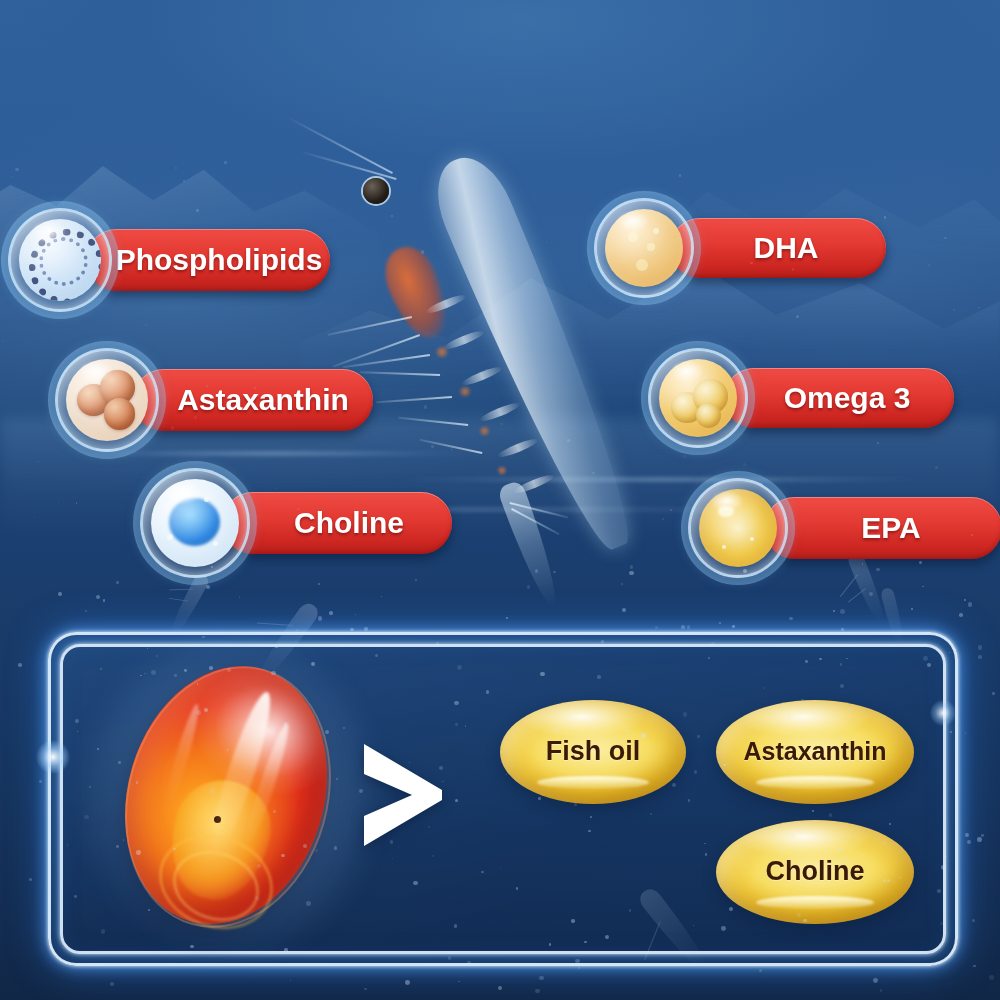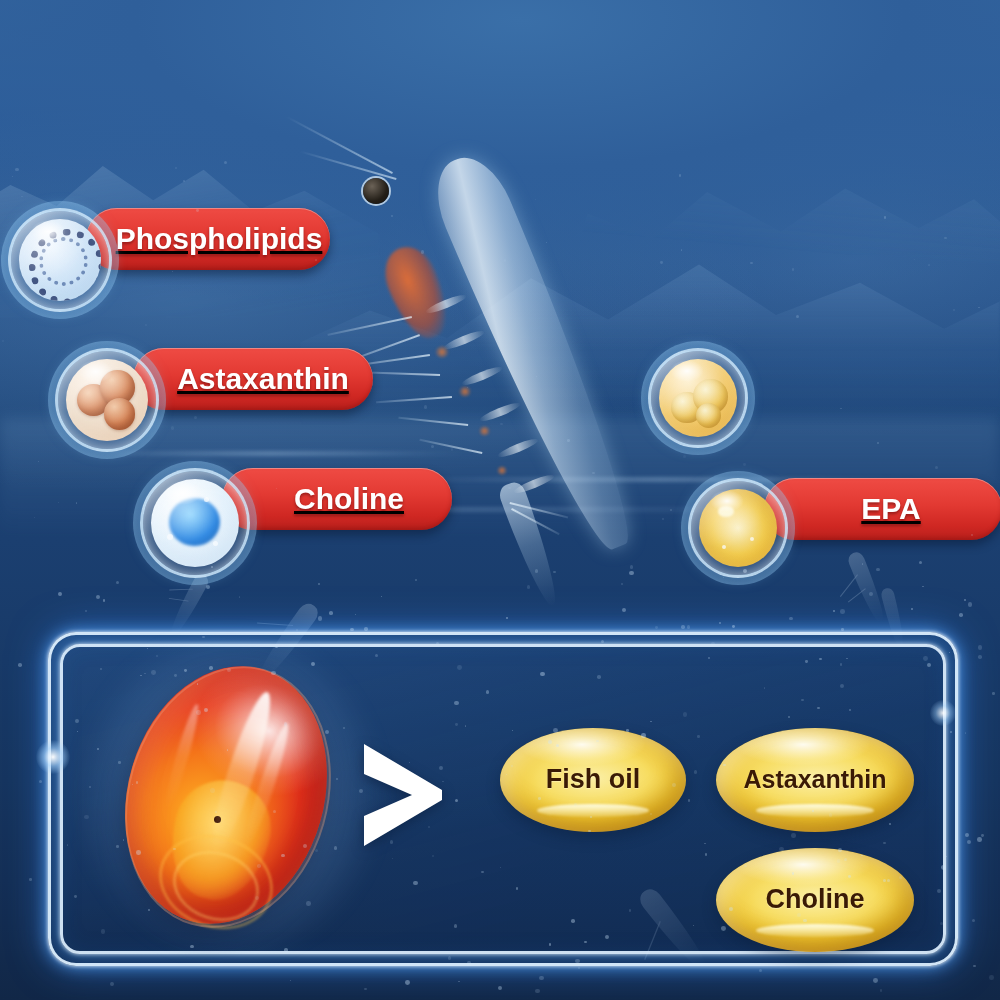--- a/index.html
+++ b/index.html
@@ -81,21 +81,21 @@
     background:linear-gradient(90deg,rgba(225,243,255,.62),rgba(200,230,250,0));filter:blur(.5px);}
 
   
   .mini{position:absolute;pointer-events:none;opacity:.42;}
   .mini .mb{position:absolute;left:0;top:0;width:16px;height:74px;
     background:linear-gradient(180deg,rgba(218,236,252,.55),rgba(196,222,245,.30),rgba(180,212,240,0));
     border-radius:46% 46% 40% 40%/12% 12% 88% 88%;}
   .mini .ml{position:absolute;height:1px;background:rgba(220,240,255,.5);transform-origin:0 0;}
 
   
-  .nut{position:absolute;display:flex;align-items:flex-start;text-decoration:underline;}
+  .nut{position:absolute;display:flex;align-items:center;}
   .orb{position:relative;z-index:3;border-radius:50%;flex:0 0 auto;}
   .orb .shellglow{position:absolute;inset:-7px;border-radius:50%;
     background:radial-gradient(circle at 50% 50%,rgba(150,205,245,0) 56%,rgba(150,205,245,.42) 72%,rgba(120,185,240,.12) 88%,rgba(120,185,240,0) 100%);}
   .orb .shell{position:absolute;inset:0;border-radius:50%;
     border:3px solid rgba(205,232,252,.85);
     box-shadow:inset 0 0 16px rgba(255,255,255,.65),0 0 14px rgba(130,195,245,.55);
     background:radial-gradient(circle at 32% 26%,rgba(255,255,255,.5),rgba(200,230,250,.12) 45%,rgba(170,215,248,.05) 70%);}
   .orb .core{position:absolute;inset:11px;border-radius:50%;overflow:hidden;}
   .orb .hl{position:absolute;left:22%;top:12%;width:34%;height:22%;border-radius:50%;
     background:radial-gradient(ellipse,rgba(255,255,255,.92),rgba(255,255,255,0) 70%);}
@@ -189,21 +189,21 @@
   #capsule .swirl{position:absolute;left:48px;top:176px;width:110px;height:86px;border-radius:50%;
     border:3px solid rgba(255,196,70,.40);transform:rotate(18deg);filter:blur(1.2px);}
   #capsule .swirl2{position:absolute;left:62px;top:192px;width:82px;height:62px;border-radius:50%;
     border:3px solid rgba(255,215,110,.36);transform:rotate(18deg);filter:blur(1.2px);}
 
   
   #gt{position:absolute;left:356px;top:740px;width:90px;height:110px;}
   #gt svg{display:block;filter:drop-shadow(0 3px 6px rgba(8,25,55,.5));}
 
   
-  #softgels{position:absolute;left:494px;top:728px;width:420px;height:220px;}
+  #softgels{position:absolute;left:494px;top:700px;width:420px;height:220px;}
   .sg{position:absolute;width:186px;height:104px;border-radius:50%;
     display:flex;align-items:center;justify-content:center;text-align:center;
     color:#3a1a05;font-weight:bold;font-size:27px;line-height:1.02;
     background:
       radial-gradient(ellipse 44% 26% at 44% 16%, rgba(255,255,255,.92), rgba(255,246,200,.30) 55%, rgba(255,240,180,0) 78%),
       radial-gradient(ellipse 62% 52% at 50% 48%, #fbefa6, #f7dd62 48%, #eec32c 76%, #d9a316 100%),
       linear-gradient(180deg,#fdf3b4,#e8b829);
     box-shadow:inset -8px -10px 22px rgba(150,95,10,.42),inset 8px 8px 20px rgba(255,255,230,.55),
                0 6px 14px rgba(8,25,55,.38);}
   .sg::after{content:"";position:absolute;left:20%;bottom:14%;width:60%;height:13%;border-radius:50%;
@@ -319,31 +319,50 @@
         <div class="dot" style="left:60%;top:20%;width:5px;height:5px;"></div>
       </div>
       <div class="shell"></div>
         <div class="hl"></div>
     </div>
     <div class="pill">
       <span>Choline</span>
     </div>
   </div>
 
+  <div class="nut" id="n-dha">
+    <div class="orb">
+      <div class="shellglow"></div>
+      <div class="core core-dha">
+        <div class="dot" style="left:30%;top:30%;width:10px;height:10px;background:rgba(255,240,190,.8);"></div>
+        <div class="dot" style="left:54%;top:44%;width:8px;height:8px;background:rgba(255,240,190,.7);"></div>
+        <div class="dot" style="left:40%;top:64%;width:12px;height:12px;background:rgba(255,236,175,.7);"></div>
+        <div class="dot" style="left:62%;top:24%;width:6px;height:6px;background:rgba(255,245,210,.75);"></div>
+      </div>
+      <div class="shell"></div>
+        <div class="hl"></div>
+    </div>
+    <div class="pill">
+      <span>DHA</span>
+    </div>
+  </div>
 
   <div class="nut" id="n-omega3">
     <div class="orb">
       <div class="shellglow"></div>
       <div class="core core-omega">
         <div class="om-b" style="left:16%;top:42%;width:40%;height:40%;"></div>
         <div class="om-b" style="left:44%;top:26%;width:44%;height:44%;"></div>
         <div class="om-b" style="left:48%;top:56%;width:32%;height:32%;"></div>
       </div>
       <div class="shell"></div>
         <div class="hl"></div>
+    </div>
+    <div class="pill">
+      <span>Omega 3</span>
     </div>
   </div>
 
   <div class="nut" id="n-epa">
     <div class="orb">
       <div class="shellglow"></div>
       <div class="core core-epa">
         <div class="dot" style="left:24%;top:22%;width:16px;height:11px;background:rgba(255,252,225,.8);filter:blur(1px);"></div>
         <div class="dot" style="left:30%;top:72%;width:4px;height:4px;"></div>
         <div class="dot" style="left:66%;top:62%;width:4px;height:4px;"></div>

